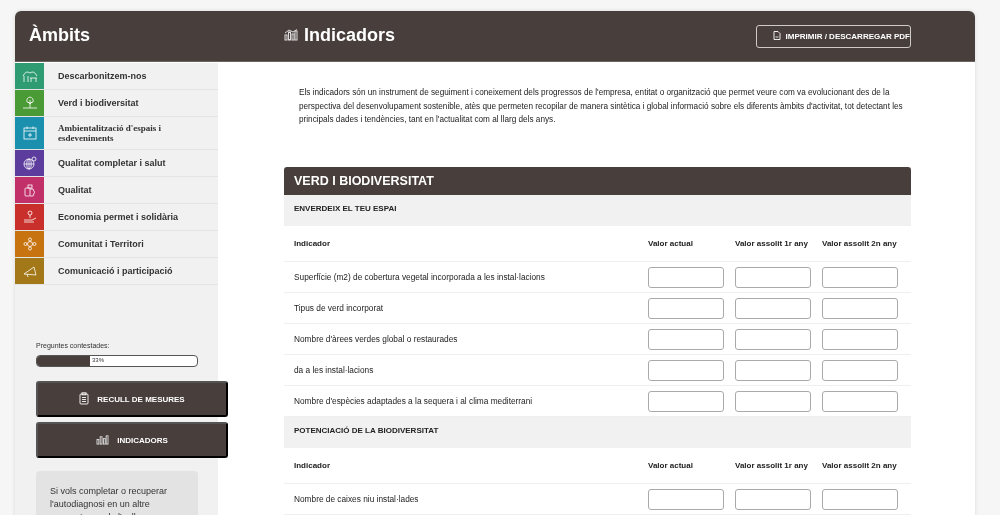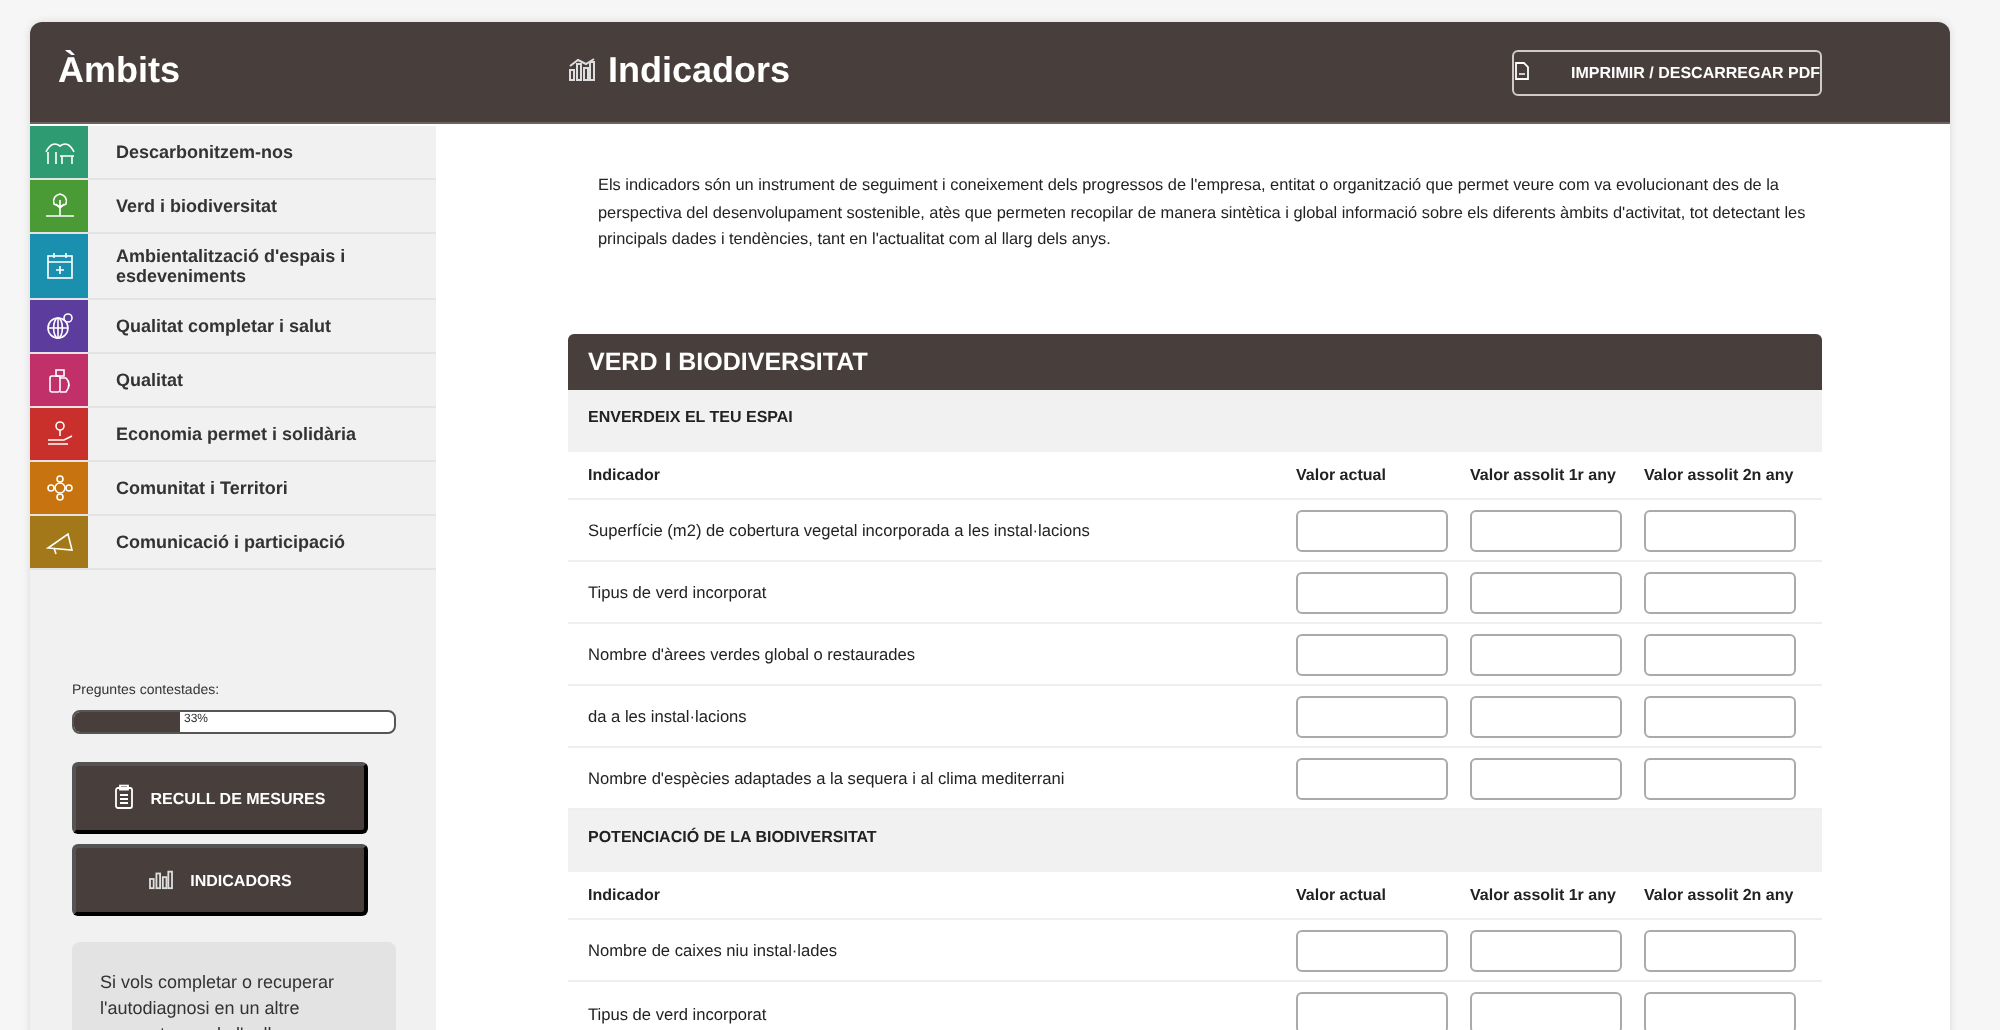--- a/index.html
+++ b/index.html
@@ -2,45 +2,45 @@
 <html><head>
 <meta charset="utf-8">
 <style>
   * { box-sizing: border-box; margin: 0; padding: 0; }
   html, body { width: 1000px; height: 515px; overflow: hidden; background: #f6f6f6; font-family: "Liberation Sans", sans-serif; color: #222; }
   .app { position: absolute; left: 15px; top: 11px; width: 960px; height: 520px; background: #fff; border-radius: 6px 6px 0 0; overflow: hidden; box-shadow: 0 0 4px rgba(0,0,0,0.12); }
   .topbar { position: absolute; left: 0; top: 0; width: 960px; height: 51px; background: #483f3c; border-bottom: 1px solid #6b6360; }
   .topbar .ambits-title { position: absolute; left: 14px; top: 14px; color: #fff; font-size: 18px; font-weight: bold; }
   .topbar .page-title { position: absolute; left: 269px; top: 14px; color: #fff; font-size: 18px; font-weight: bold; display: flex; align-items: center; gap: 6px; }
   .topbar .page-title svg { width: 14px; height: 12px; }
-  .pdf-btn { position: absolute; left: 741px; top: 14px; width: 155px; height: 23px; border: 1px solid #cfcac8; border-radius: 3px; color: #fff; font-size: 8px; font-weight: bold; display: flex; align-items: center; justify-content: space-between; gap: 5px; background: transparent; }
+  .pdf-btn { position: absolute; left: 741px; top: 14px; width: 155px; height: 23px; border: 1px solid #cfcac8; border-radius: 3px; color: #fff; font-size: 8px; font-weight: bold; display: flex; align-items: center; justify-content: flex-end; gap: 5px; background: transparent; }
   .pdf-btn svg { width: 8px; height: 9px; }
 
   .sidebar { position: absolute; left: 0; top: 52px; width: 203px; height: 470px; background: #f1f1f1; }
   .nav-item { display: flex; height: 27px; border-bottom: 1px solid #e4e4e4; align-items: center; }
-  .nav-item.tall { height: 33px; }
+  .nav-item.tall { height: 33px; font-family: Liberation Serif, serif; }
   .nav-icon { width: 29px; height: 100%; display: flex; align-items: center; justify-content: center; flex-shrink: 0; }
   .nav-icon svg { width: 16px; height: 16px; }
   .nav-label { padding-left: 14px; font-size: 9px; font-weight: bold; color: #333; line-height: 10px; }
 
   .progress-label { position: absolute; left: 21px; top: 279px; font-size: 7px; color: #333; }
   .progress { position: absolute; left: 21px; top: 292px; width: 162px; height: 12px; border: 1px solid #555; border-radius: 4px; background: #fff; overflow: hidden; }
   .progress-fill { position: absolute; left: 0; top: 0; height: 100%; background: #483f3c; }
   .progress-text { position: absolute; left: 55px; top: 1px; font-size: 6px; color: #333; }
 
-  .side-btn { position: absolute; left: 21px; width: 148px; height: 36px; background: #483f3c; border-radius: 3px; color: #fff; font-size: 8px; font-weight: bold; display: flex; align-items: center; justify-content: center; gap: 8px; }
+  .side-btn { position: absolute; left: 21px; width: 192px; height: 36px; background: #483f3c; border-radius: 3px; color: #fff; font-size: 8px; font-weight: bold; display: flex; align-items: center; justify-content: center; gap: 8px; }
   .side-btn svg { width: 10px; height: 13px; }
   .info-box { position: absolute; left: 21px; top: 460px; width: 162px; height: 80px; background: #e3e3e3; border-radius: 4px; padding: 14px 14px; font-size: 9px; line-height: 13px; color: #333; }
 
   .intro { position: absolute; left: 284px; top: 75px; width: 625px; font-size: 8.2px; line-height: 13.5px; color: #222; }
 
   .section { position: absolute; left: 269px; top: 156px; width: 627px; }
   .section-header { height: 28px; background: #483f3c; border-radius: 3px 3px 0 0; color: #fff; font-size: 12.5px; font-weight: bold; padding: 7px 10px; }
   .group-header { height: 31px; background: #f1f1f1; font-size: 8px; font-weight: bold; padding: 9px 10px; color: #222; }
-  .table-head { height: 24px; display: flex; align-items: center; border-bottom: 1px solid #efefef; font-size: 8px; font-weight: bold; }
+  .table-head { height: 36px; display: flex; align-items: center; border-bottom: 1px solid #efefef; font-size: 8px; font-weight: bold; }
   .row { height: 31px; display: flex; align-items: center; border-bottom: 1px solid #efefef; font-size: 8.3px; }
   .row:last-child { border-bottom: none; }
   .c-ind { width: 364px; padding-left: 10px; }
   .c-v { width: 87px; }
   .c-v.last { width: 76px; }
   .input-box { width: 76px; height: 21px; border: 1px solid #aaa; border-radius: 3px; background: #fff; }
 </style>
 </head>
 <body>
 

